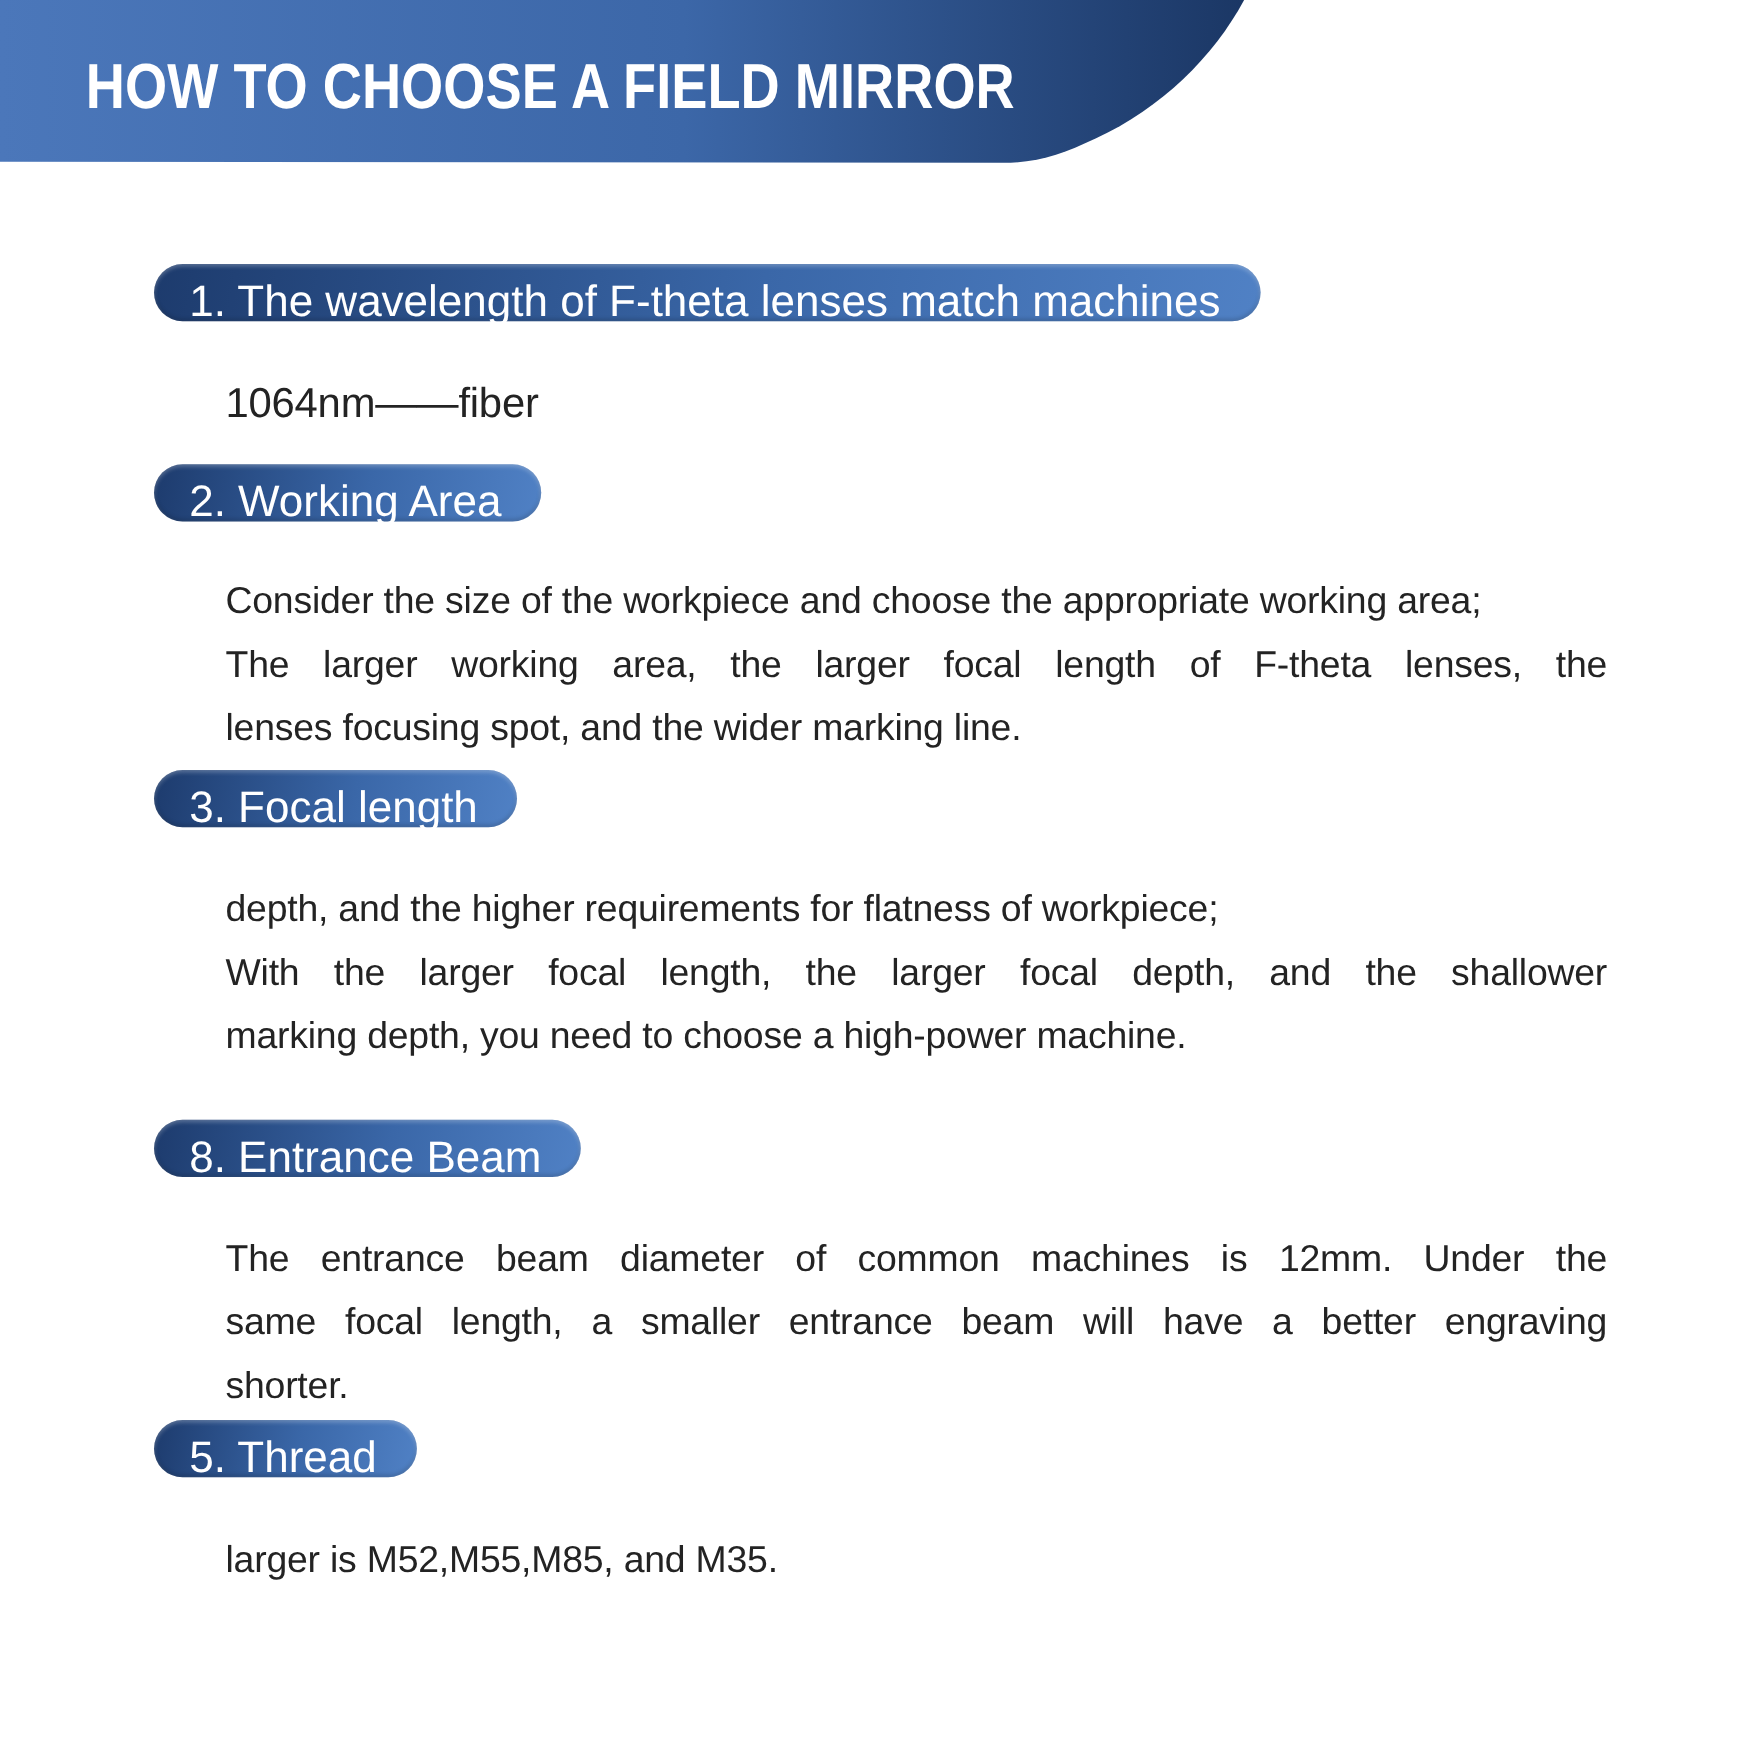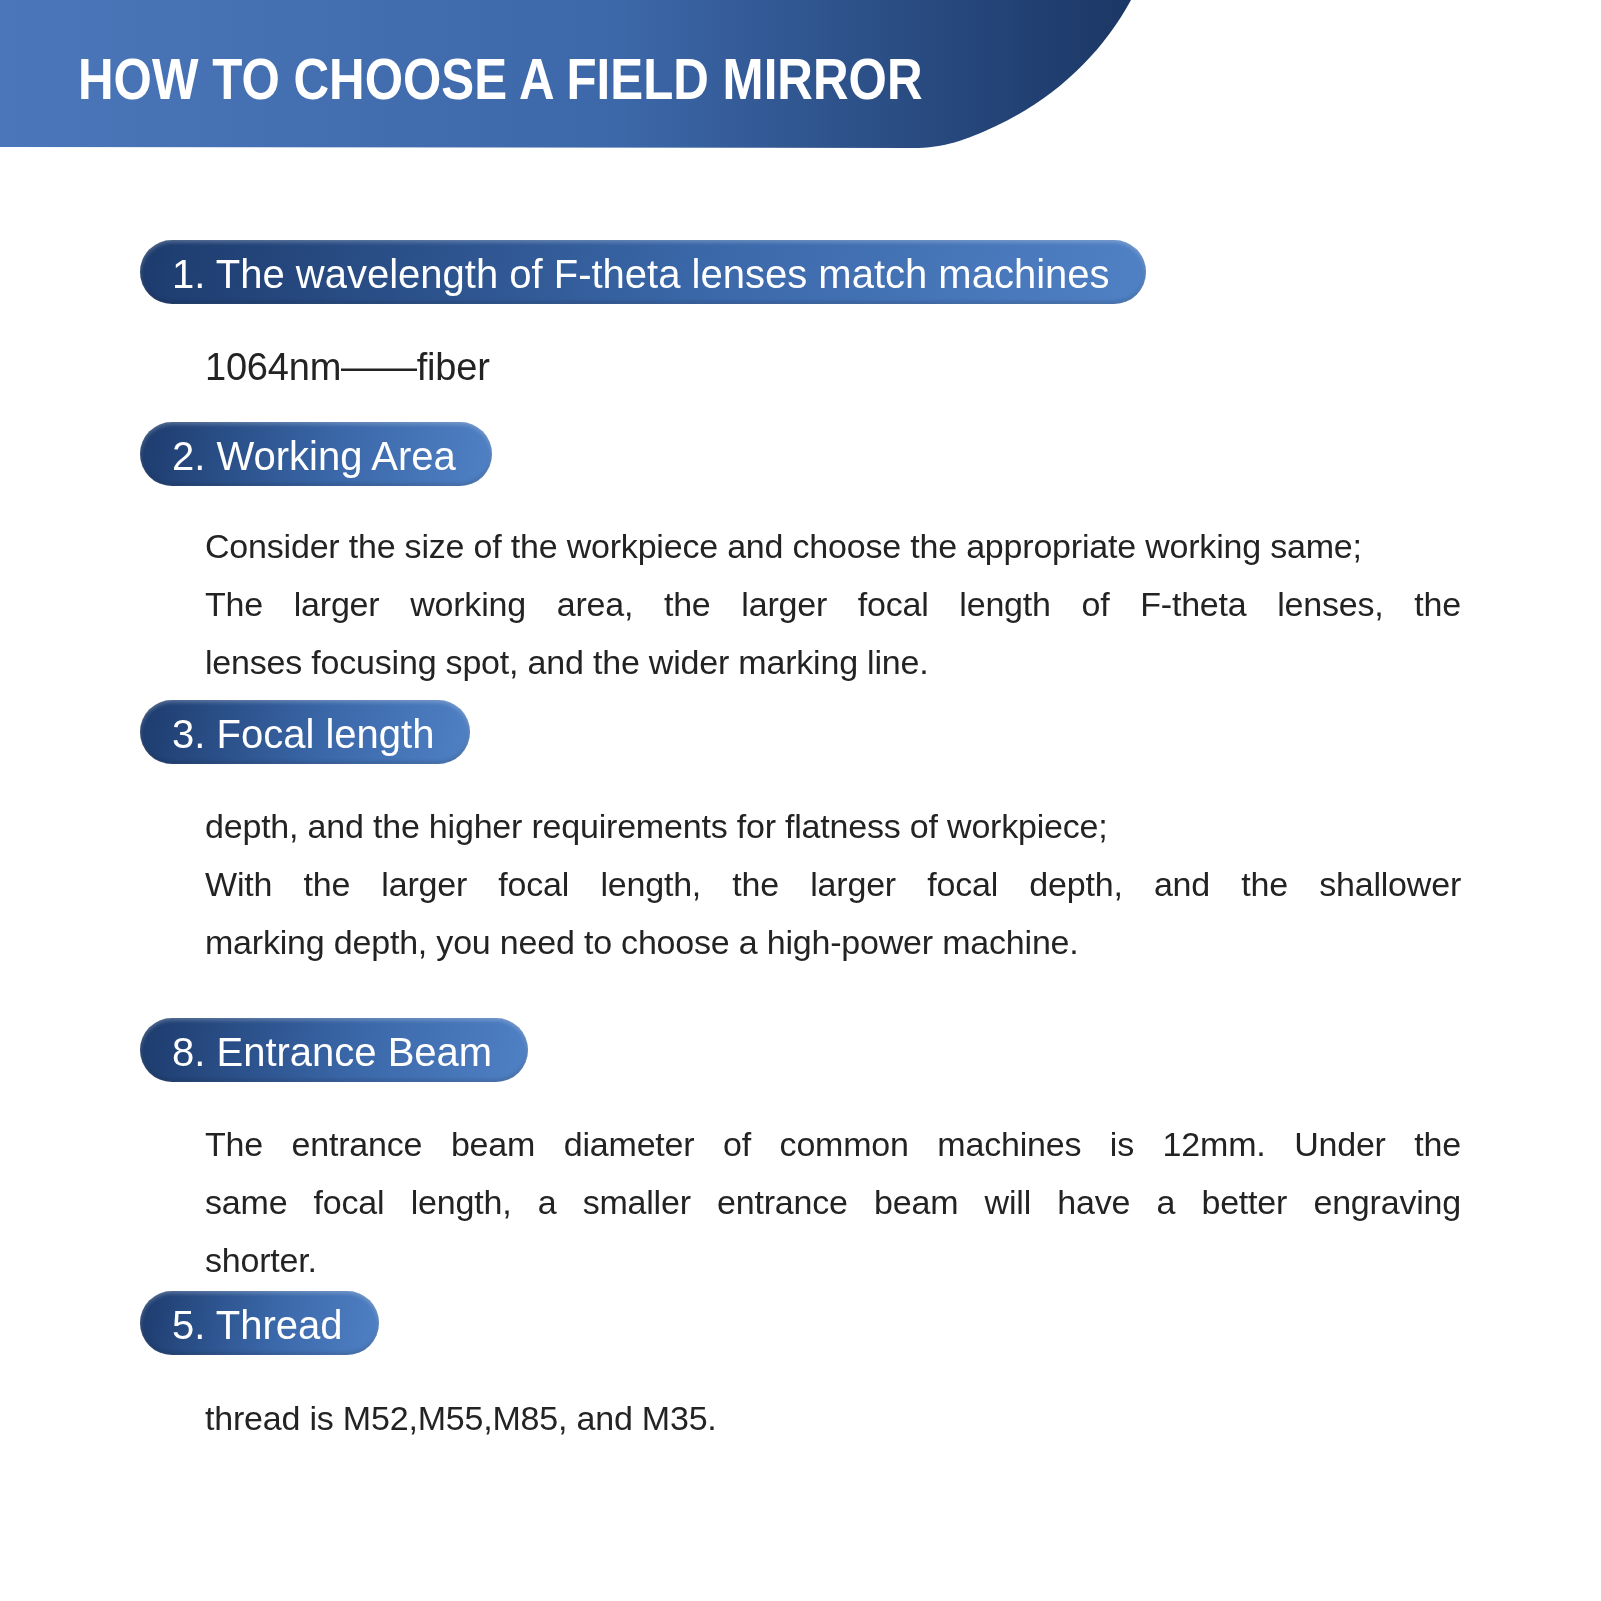--- a/index.html
+++ b/index.html
@@ -18,21 +18,21 @@
     position:absolute;left:78px;top:50px;
     font-size:58px;line-height:58px;font-weight:bold;
     color:#ffffff;white-space:nowrap;
     transform:scaleX(0.85);transform-origin:left center;
   }
 
   
   .pill{
     position:absolute;left:140px;
     height:52px;border-radius:34px;
-    padding:0 36px 12px 32px;
+    padding:0 36px 0 32px;
     display:inline-block;white-space:nowrap;
     font-size:40px;line-height:68px;color:#ffffff;
     background:linear-gradient(100deg,#1d3b6d 0%,#3a67a8 55%,#5081c5 100%);
     box-shadow:inset 0 2px 4px rgba(255,255,255,0.28), inset 0 -2px 4px rgba(0,0,0,0.18);
   }
 
   
   .para{
     position:absolute;left:205px;width:1256px;
     font-size:34px;line-height:58px;letter-spacing:-0.2px;
@@ -64,37 +64,37 @@
     <div class="banner-title">HOW TO CHOOSE A FIELD MIRROR</div>
   </div>
 
   <div class="pill" style="top:240px">1. The wavelength of F-theta lenses match machines</div>
   <div class="para para-first" style="top:318px">
       <div class="jline last">1064nm——fiber</div>
     </div>
 
   <div class="pill" style="top:422px">2. Working Area</div>
   <div class="para" style="top:497px">
-      <div class="jline last">Consider the size of the workpiece and choose the appropriate working same;</div>
+      <div class="jline last">Consider the size of the workpiece and choose the appropriate working area;</div>
       <div class="jline">The larger working area, the larger focal length of F-theta lenses, the</div>
       <div class="jline last">lenses focusing spot, and the wider marking line.</div>
     </div>
 
   <div class="pill" style="top:700px">3. Focal length</div>
   <div class="para" style="top:777px">
       <div class="jline last">depth, and the higher requirements for flatness of workpiece;</div>
       <div class="jline">With the larger focal length, the larger focal depth, and the shallower</div>
       <div class="jline last">marking depth, you need to choose a high-power machine.</div>
     </div>
 
   <div class="pill" style="top:1018px">8. Entrance Beam</div>
   <div class="para" style="top:1095px">
       <div class="jline">The entrance beam diameter of common machines is 12mm. Under the</div>
       <div class="jline">same focal length, a smaller entrance beam will have a better engraving</div>
       <div class="jline last">shorter.</div>
     </div>
 
   <div class="pill" style="top:1291px">5. Thread</div>
   <div class="para" style="top:1369px">
-      <div class="jline last">thread is M52,M55,M85, and M35.</div>
+      <div class="jline last">larger is M52,M55,M85, and M35.</div>
     </div>
 
 </div>
 
 </body></html>

